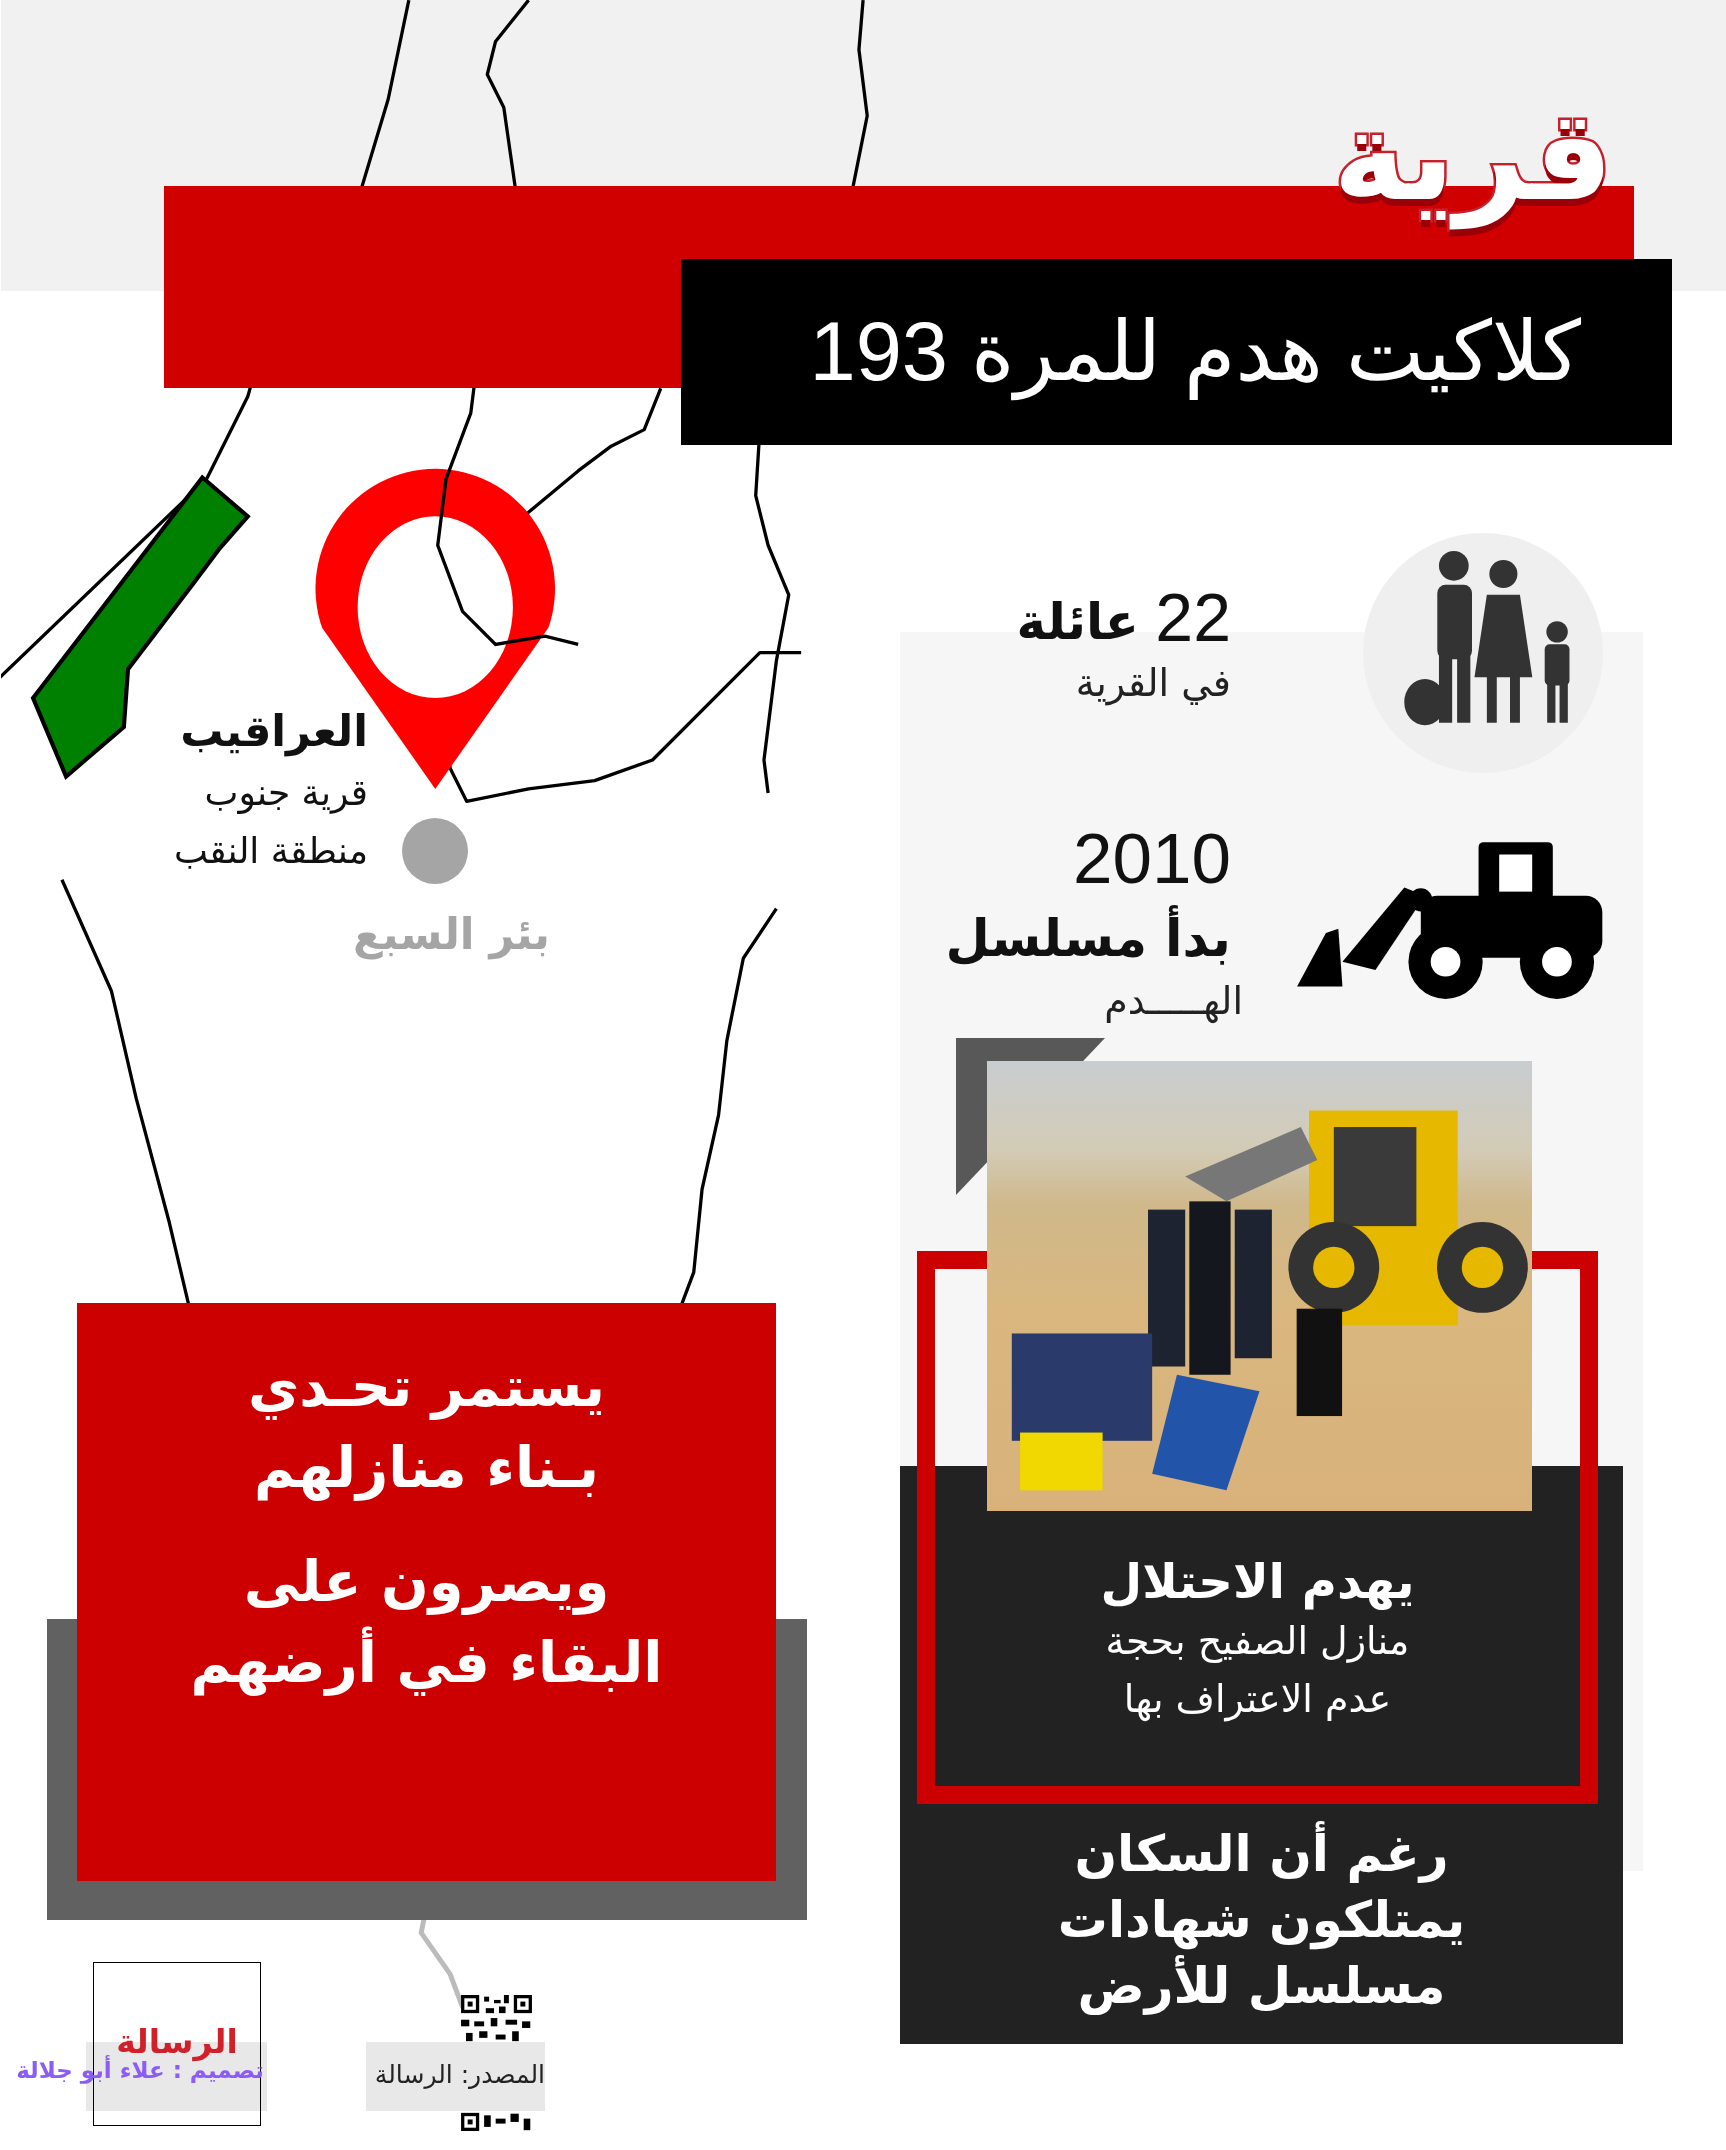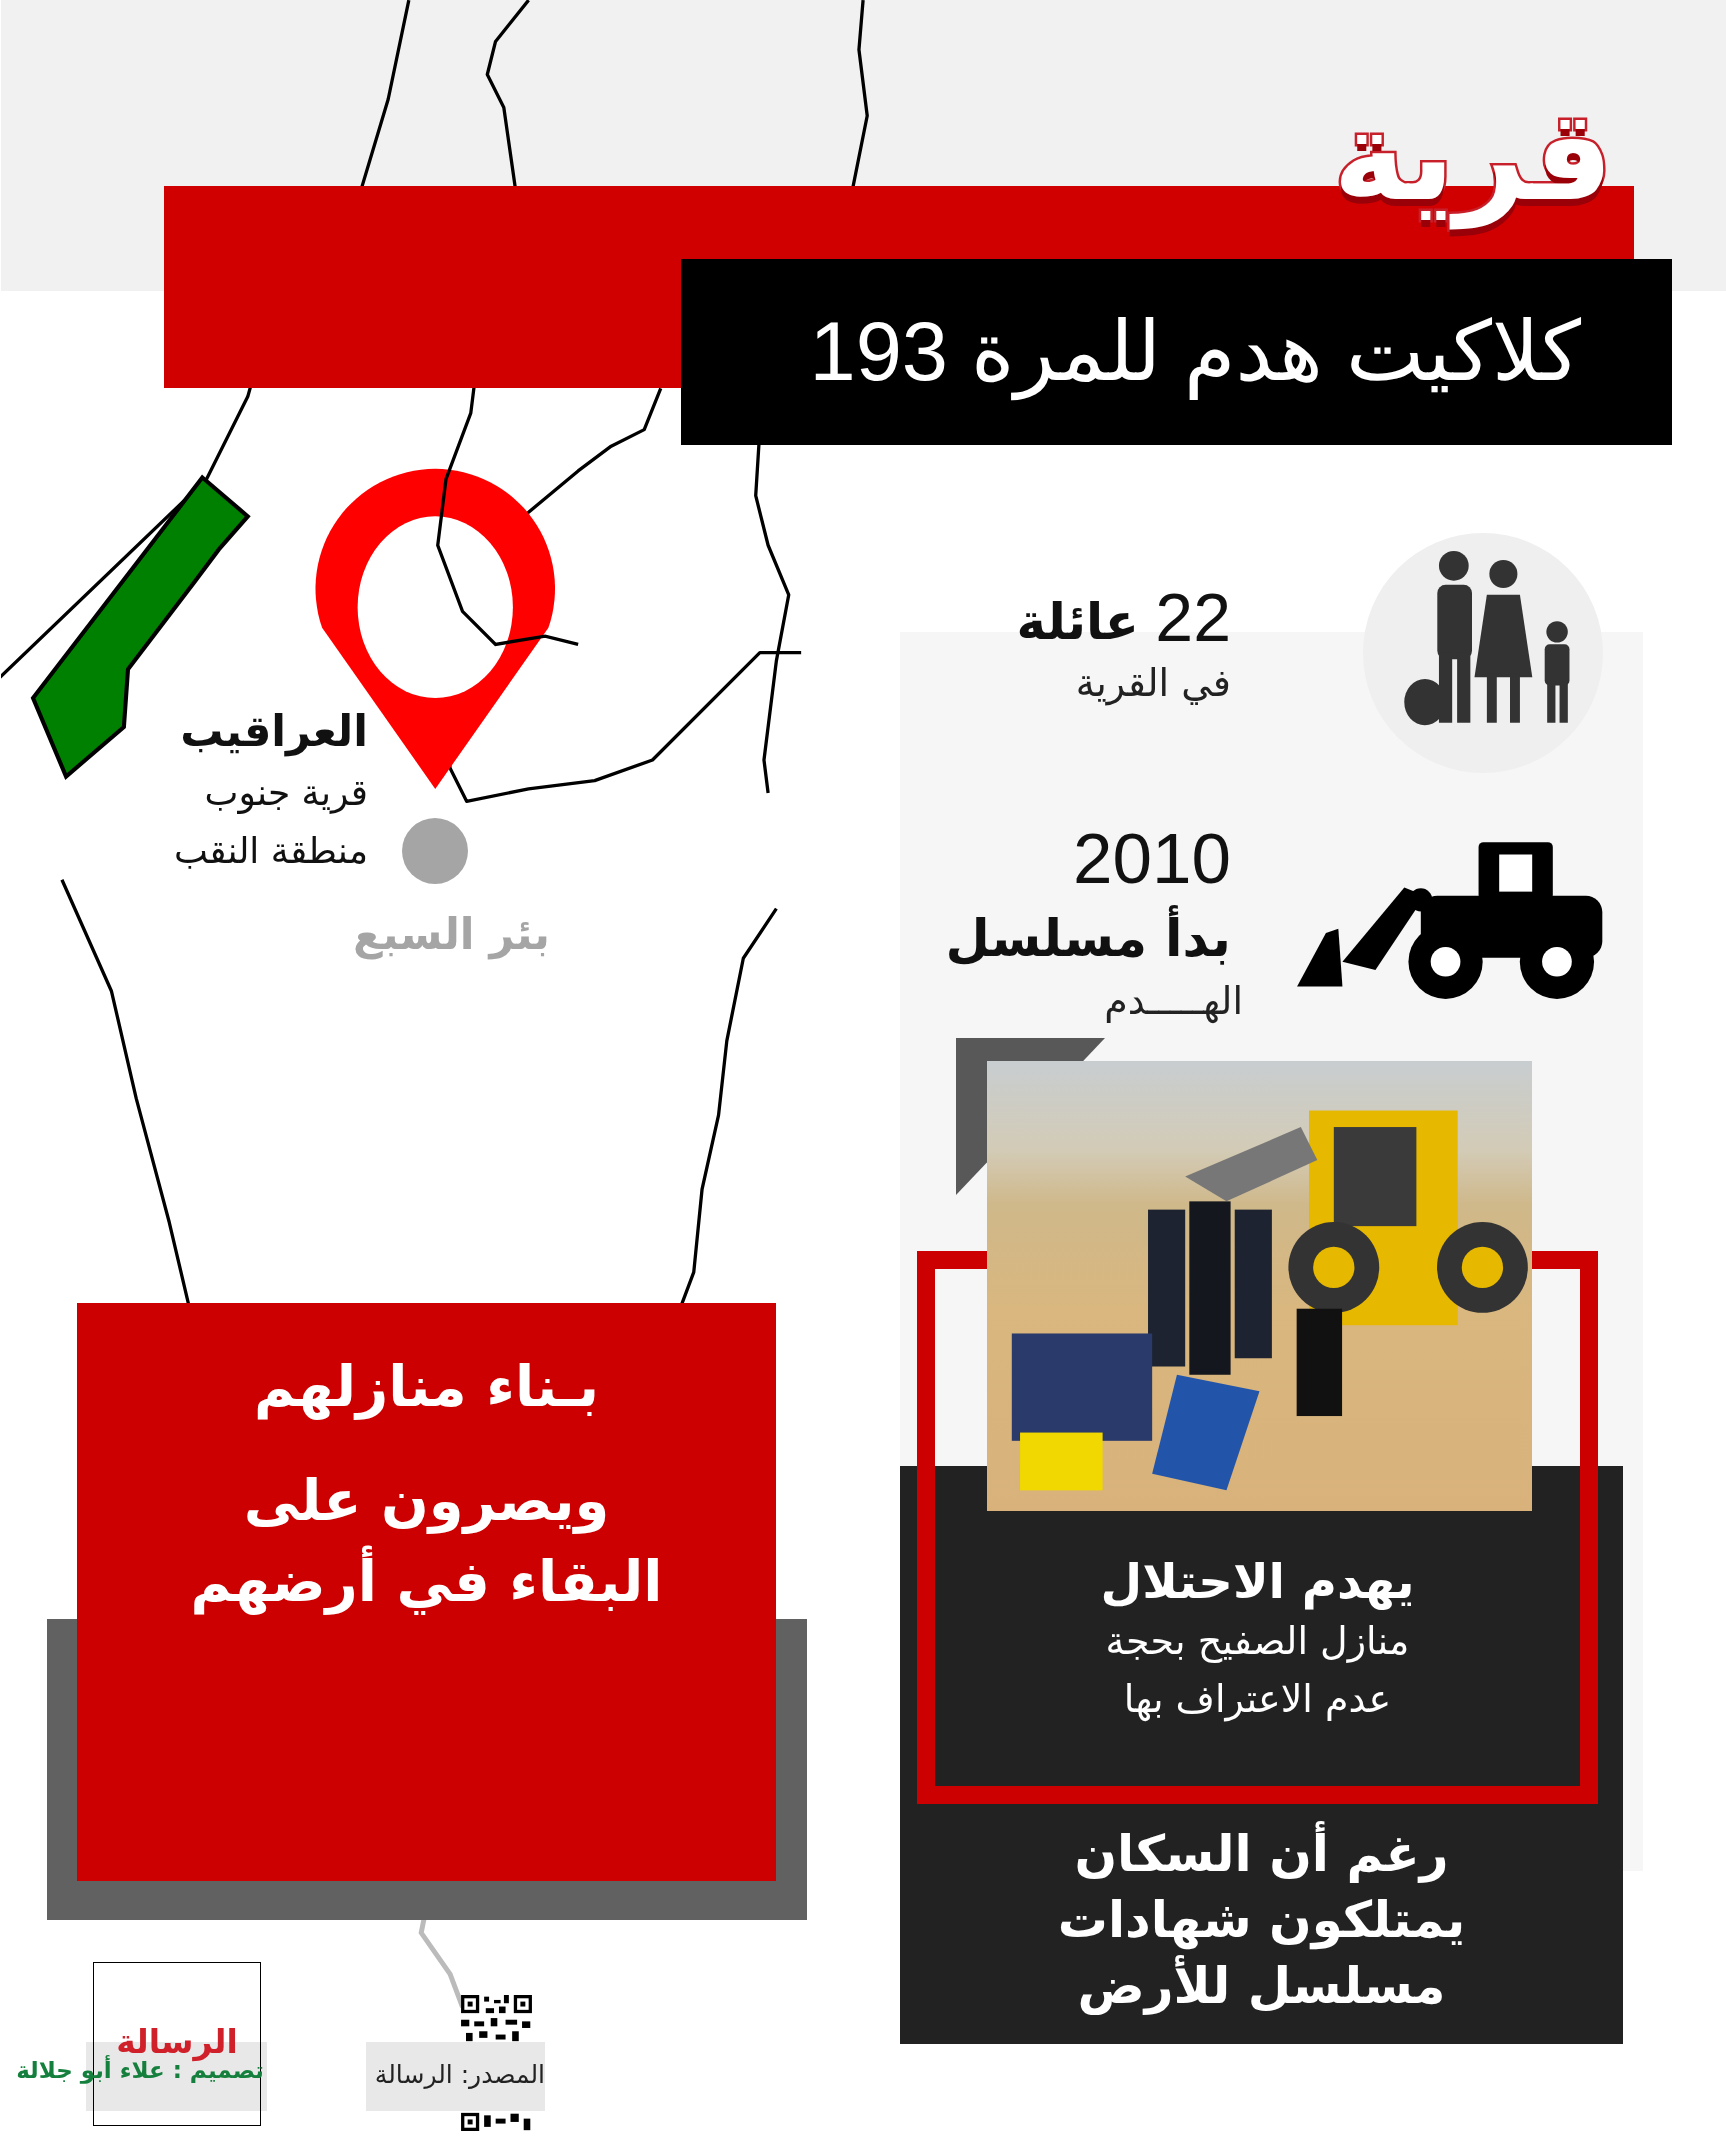--- a/index.html
+++ b/index.html
@@ -167,30 +167,31 @@
 <div class="abs dark-text-1" style="top:1619px;font-size:38px;">منازل الصفيح بحجة</div>
 <div class="abs dark-text-1" style="top:1677px;font-size:38px;">عدم الاعتراف بها</div>
 
 <div class="abs dark-text-1" style="left:900px;width:723px;top:1825px;font-size:50px;font-weight:bold;">رغم أن السكان</div>
 <div class="abs dark-text-1" style="left:900px;width:723px;top:1891px;font-size:50px;font-weight:bold;">يمتلكون شهادات</div>
 <div class="abs dark-text-1" style="left:900px;width:723px;top:1957px;font-size:50px;font-weight:bold;">مسلسل للأرض</div>
 
 <div class="abs left-grey"></div>
 <div class="abs left-red"></div>
 <div class="abs left-red-text">
+  <div>يستمر تحـدي</div>
   <div>بـناء منازلهم</div>
   <div style="height:33px;"></div>
   <div>ويصرون على</div>
   <div>البقاء في أرضهم</div>
 </div>
 
 <div class="abs credit-band"></div>
 <div class="abs logo-box"></div>
 <div class="abs" style="left:93px;top:1990px;width:168px;text-align:center;font-size:33px;font-weight:bold;color:#d0202a;margin-top:32px;">الرسالة</div>
-<div class="abs" style="left:89px;top:2057px;width:175px;text-align:center;font-size:23px;font-weight:bold;color:#15803d;white-space:nowrap;">تصميم : علاء أبو جلالة</div>
+<div class="abs" style="left:89px;top:2057px;width:175px;text-align:center;font-size:23px;font-weight:bold;color:#8b5cf6;white-space:nowrap;">تصميم : علاء أبو جلالة</div>
 
 <svg class="abs" style="left:461px;top:1995px;width:71px;height:136px;" viewBox="0 0 86 165">
   <rect width="86" height="165" fill="#fff"></rect>
   <g fill="#000">
     <rect x="0" y="0" width="22" height="22"></rect>
       <rect x="4" y="4" width="14" height="14" fill="#fff"></rect>
       <rect x="8" y="8" width="6" height="6"></rect>
     <rect x="64" y="0" width="22" height="22"></rect>
       <rect x="68" y="4" width="14" height="14" fill="#fff"></rect>
       <rect x="72" y="8" width="6" height="6"></rect>

